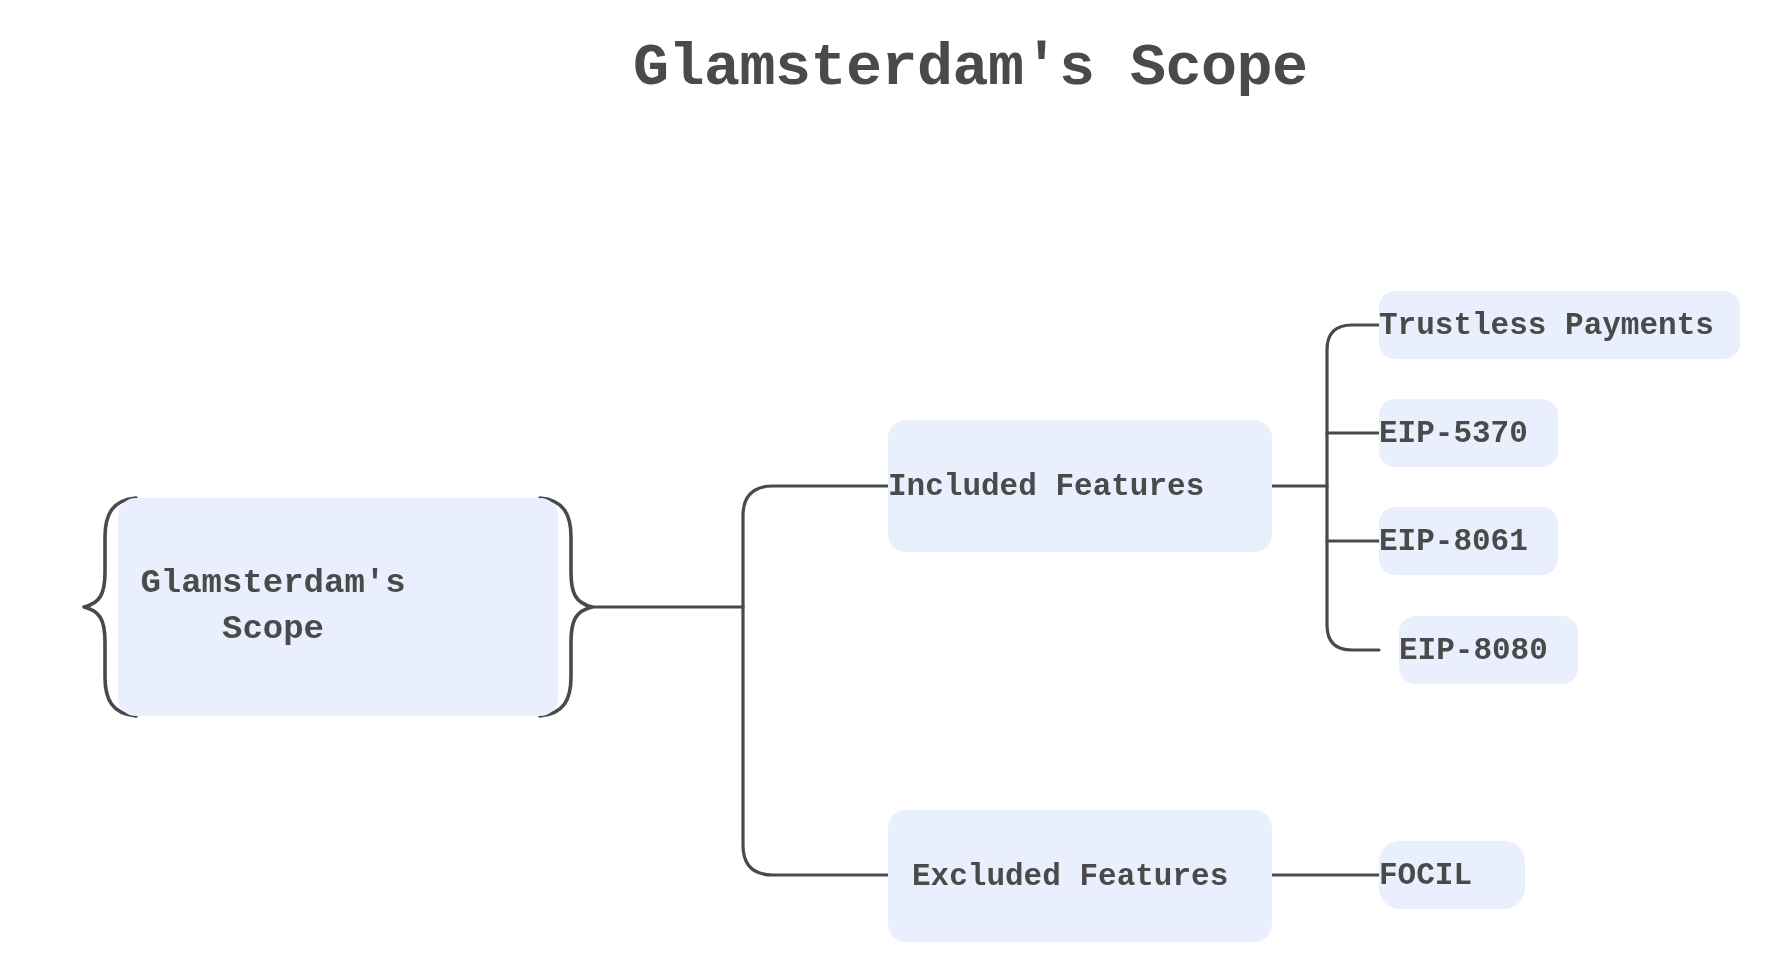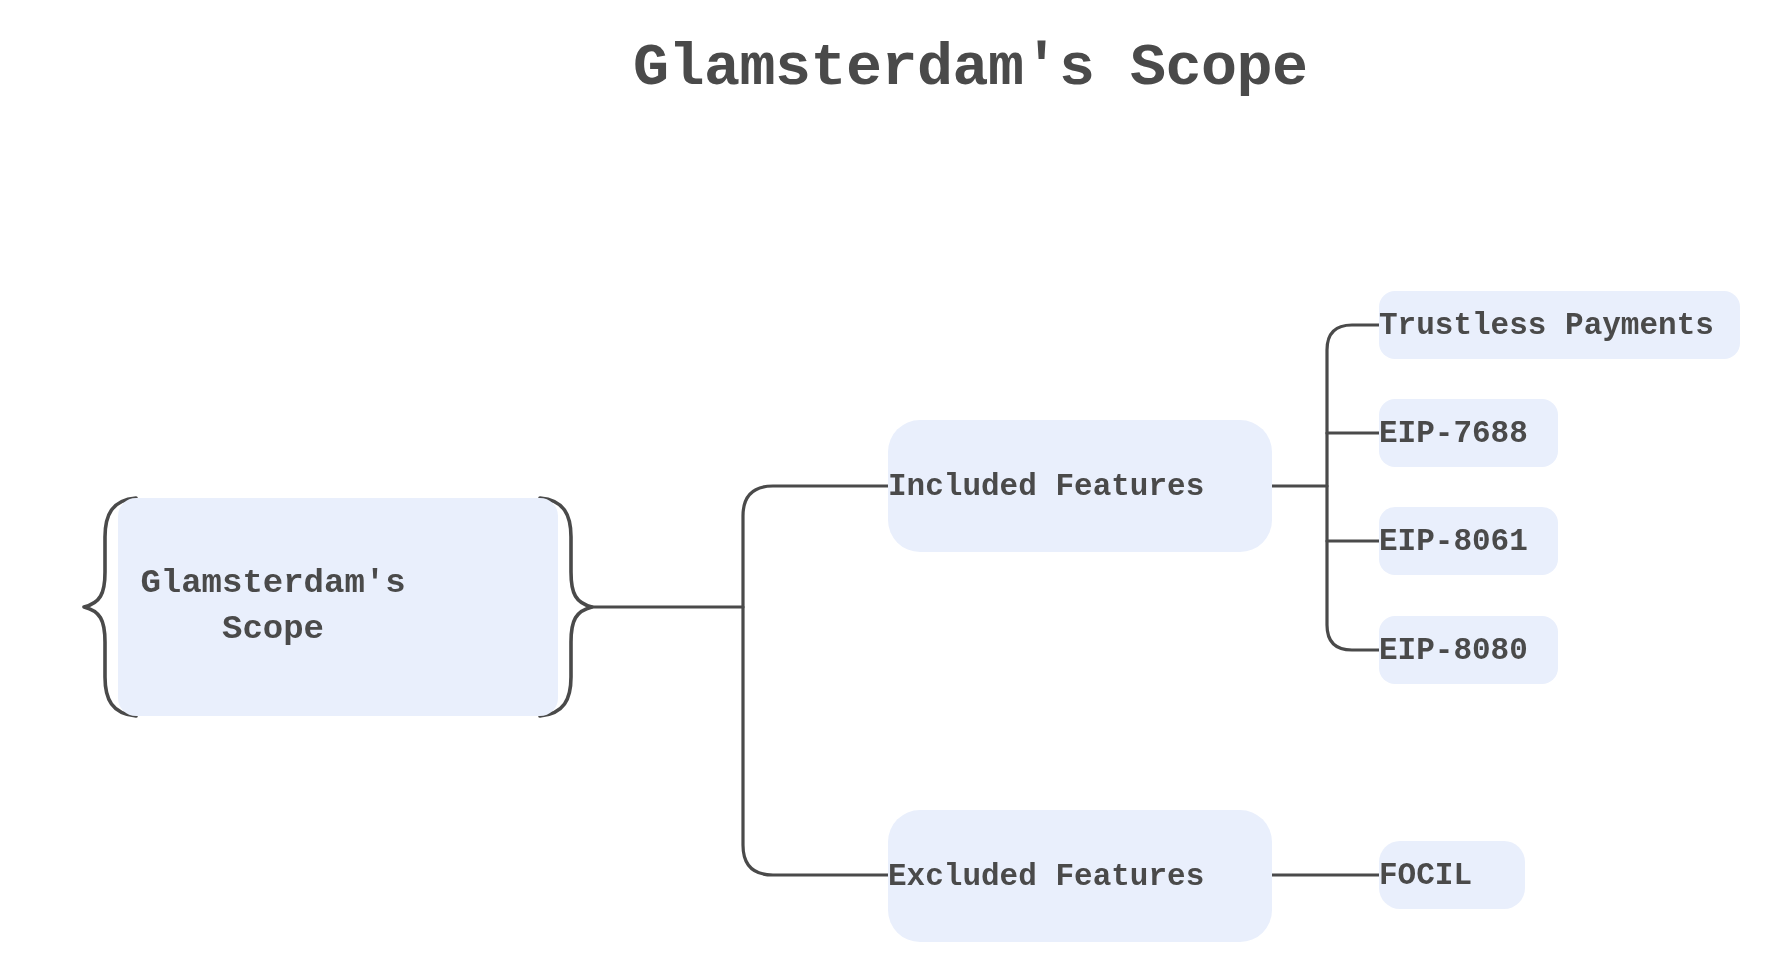--- a/index.html
+++ b/index.html
@@ -60,35 +60,35 @@
     left: 118px; top: 498px;
     width: 440px; height: 218px;
     border-radius: 18px;
     font-size: 34px;
     line-height: 1.34;
   }
   .node-root .label { width: 310px; }
   .node-branch {
     left: 888px;
     width: 384px; height: 132px;
-    border-radius: 32px;
+    border-radius: 18px;
     font-size: 31px;
   }
   .node-branch.included { top: 420px; }
-  .node-branch.excluded { top: 810px; }
+  .node-branch.excluded { top: 810px; padding-left: 24px; }
   .node-leaf {
     left: 1379px;
     height: 68px;
     border-radius: 16px;
     font-size: 31px;
   }
   .node-leaf.trustless { top: 291px; width: 361px; }
   .node-leaf.eip7688   { top: 399px; width: 179px; }
   .node-leaf.eip8061   { top: 507px; width: 179px; border-radius: 16px; }
-  .node-leaf.eip8080   { top: 616px; width: 179px; }
+  .node-leaf.eip8080   { top: 616px; width: 179px; margin-left: 20px; }
   .node-leaf.focil     { top: 841px; width: 146px; border-radius: 21px; }
 </style>
 </head>
 <body>
 
 <div class="canvas">
 
   <svg class="edges" viewBox="0 0 1788 980" xmlns="http://www.w3.org/2000/svg">
 
     <path class="brace" d="M136,498 C112,500 105,515 105,537 L105,572 C105,594 100,603 84,607 C100,611 105,620 105,642 L105,677 C105,699 112,714 136,716"></path>
@@ -115,21 +115,21 @@
 
   <div class="node node-branch included">
     <span class="label">Included Features</span>
   </div>
 
   <div class="node node-leaf trustless">
     <span class="label">Trustless Payments</span>
   </div>
 
   <div class="node node-leaf eip7688">
-    <span class="label">EIP-7688</span>
+    <span class="label">EIP-5370</span>
   </div>
 
   <div class="node node-leaf eip8061">
     <span class="label">EIP-8061</span>
   </div>
 
   <div class="node node-leaf eip8080">
     <span class="label">EIP-8080</span>
   </div>
 

